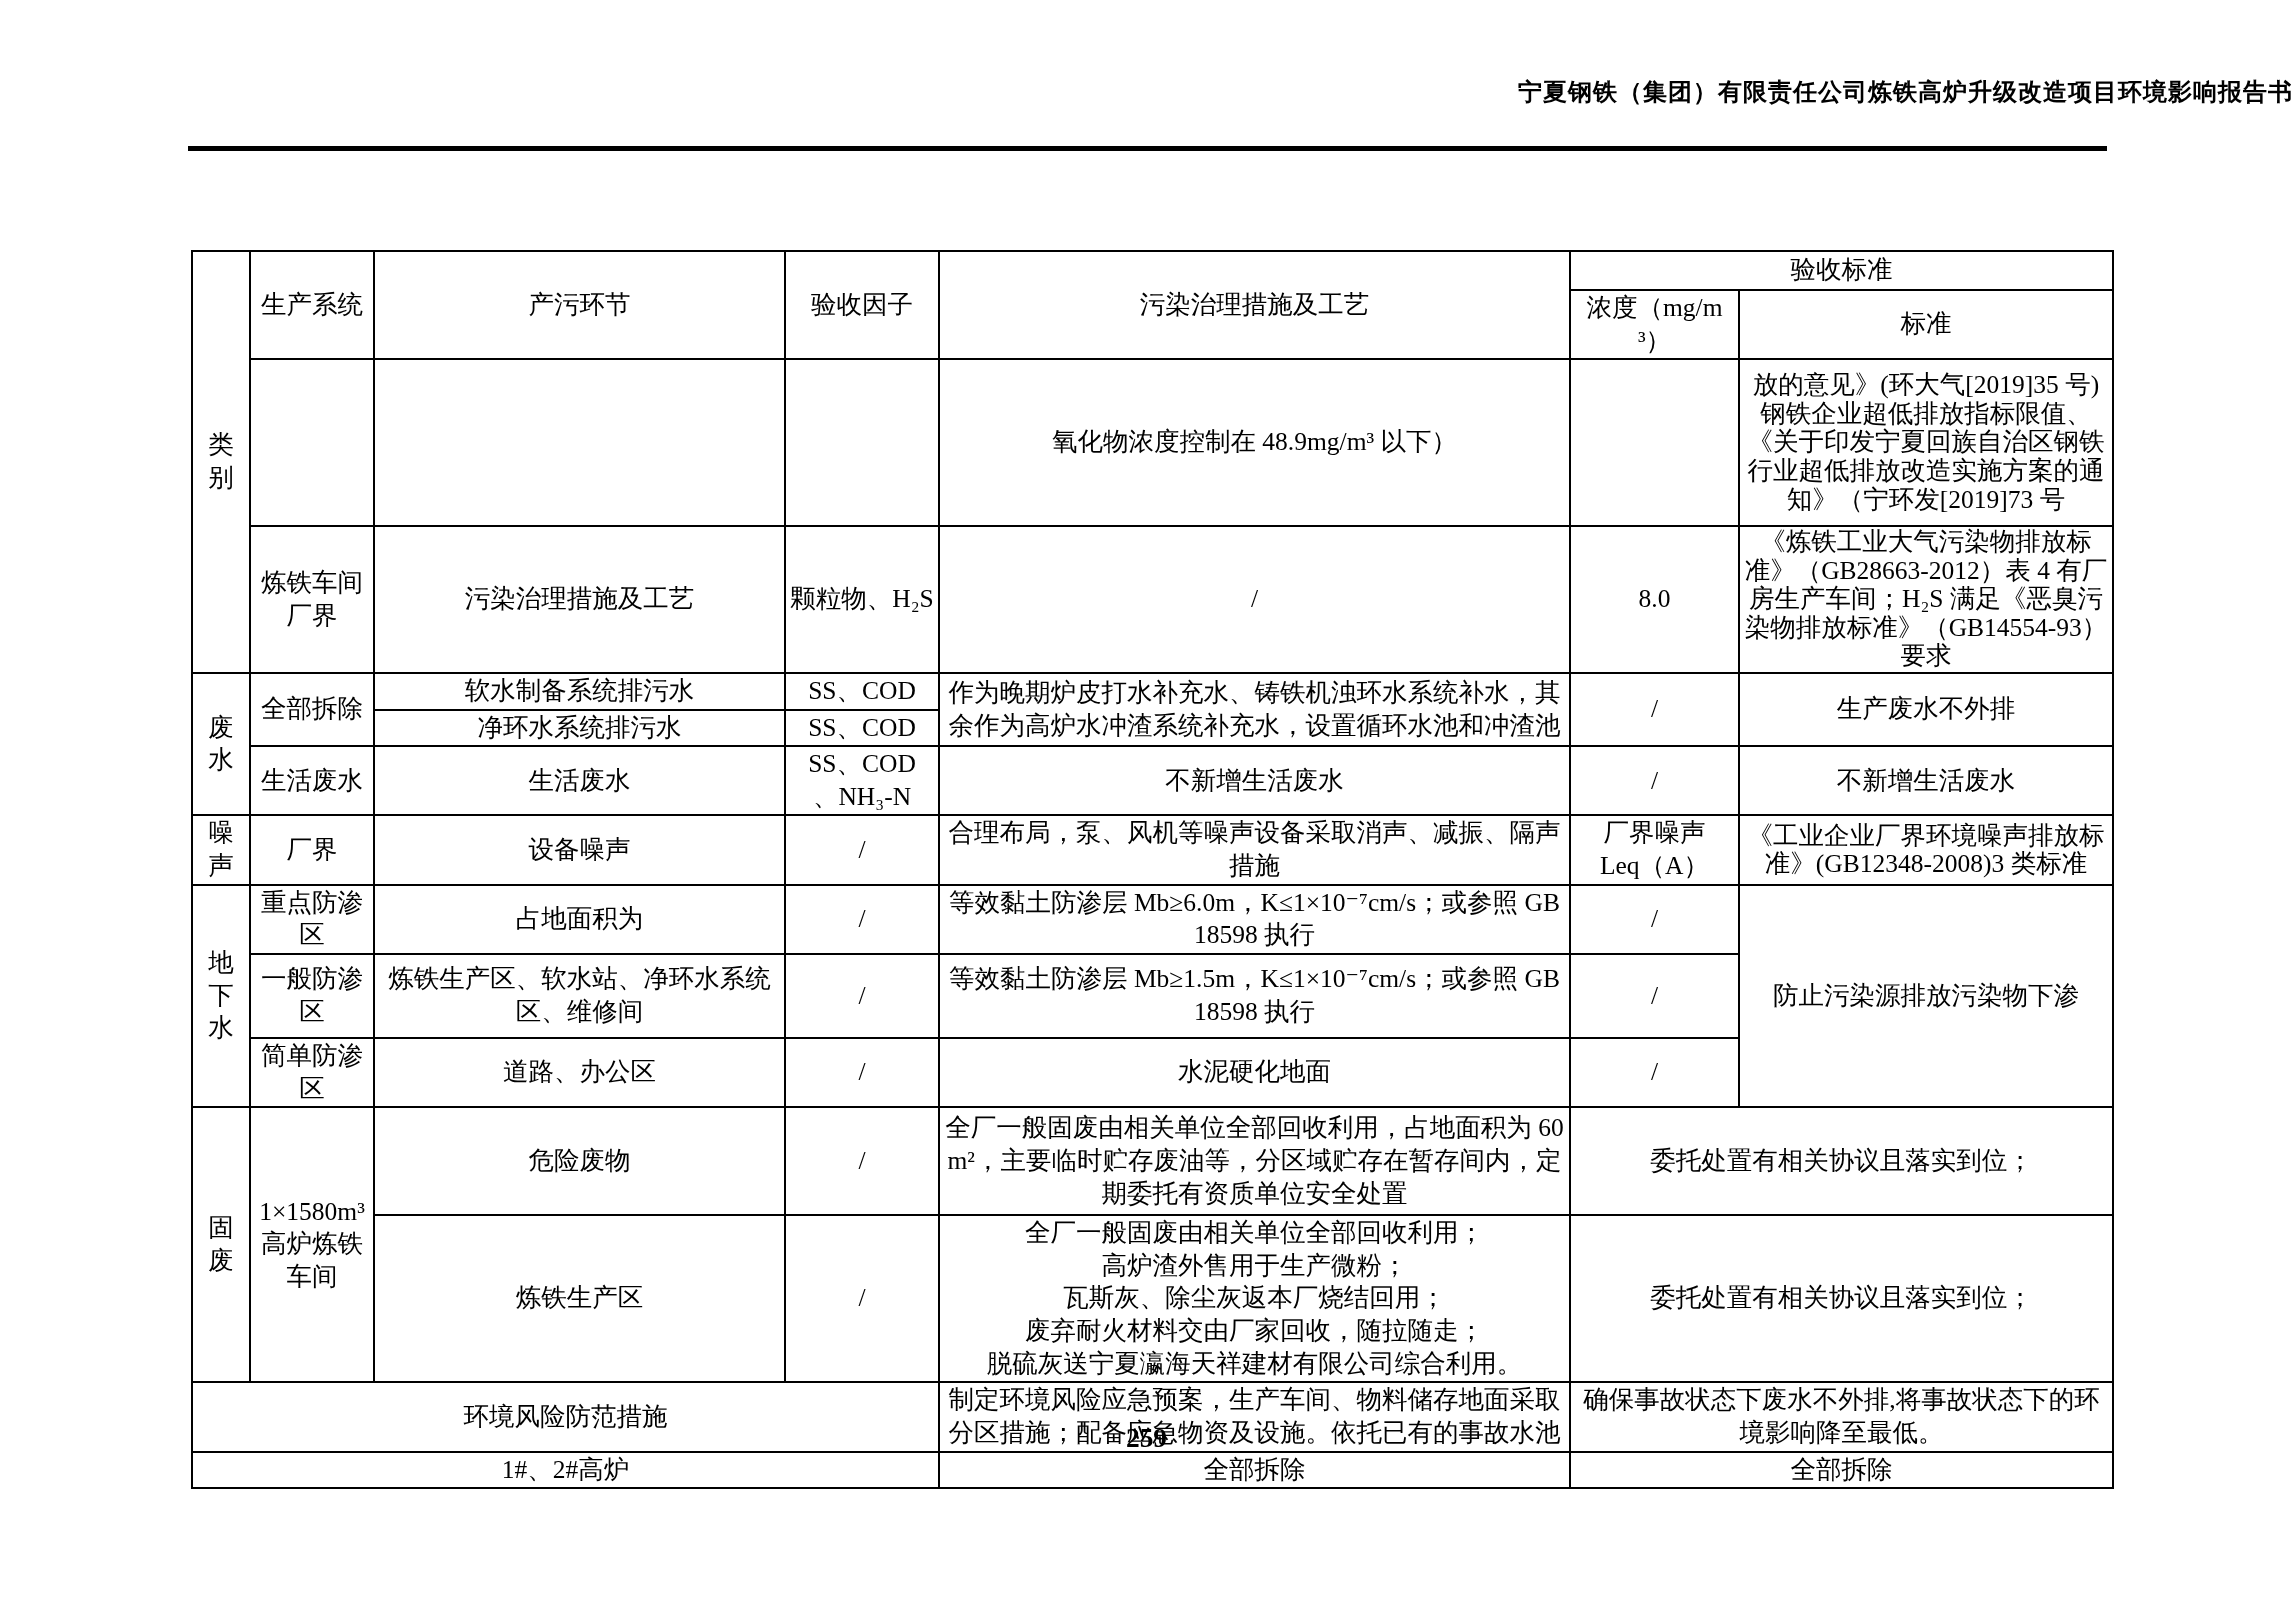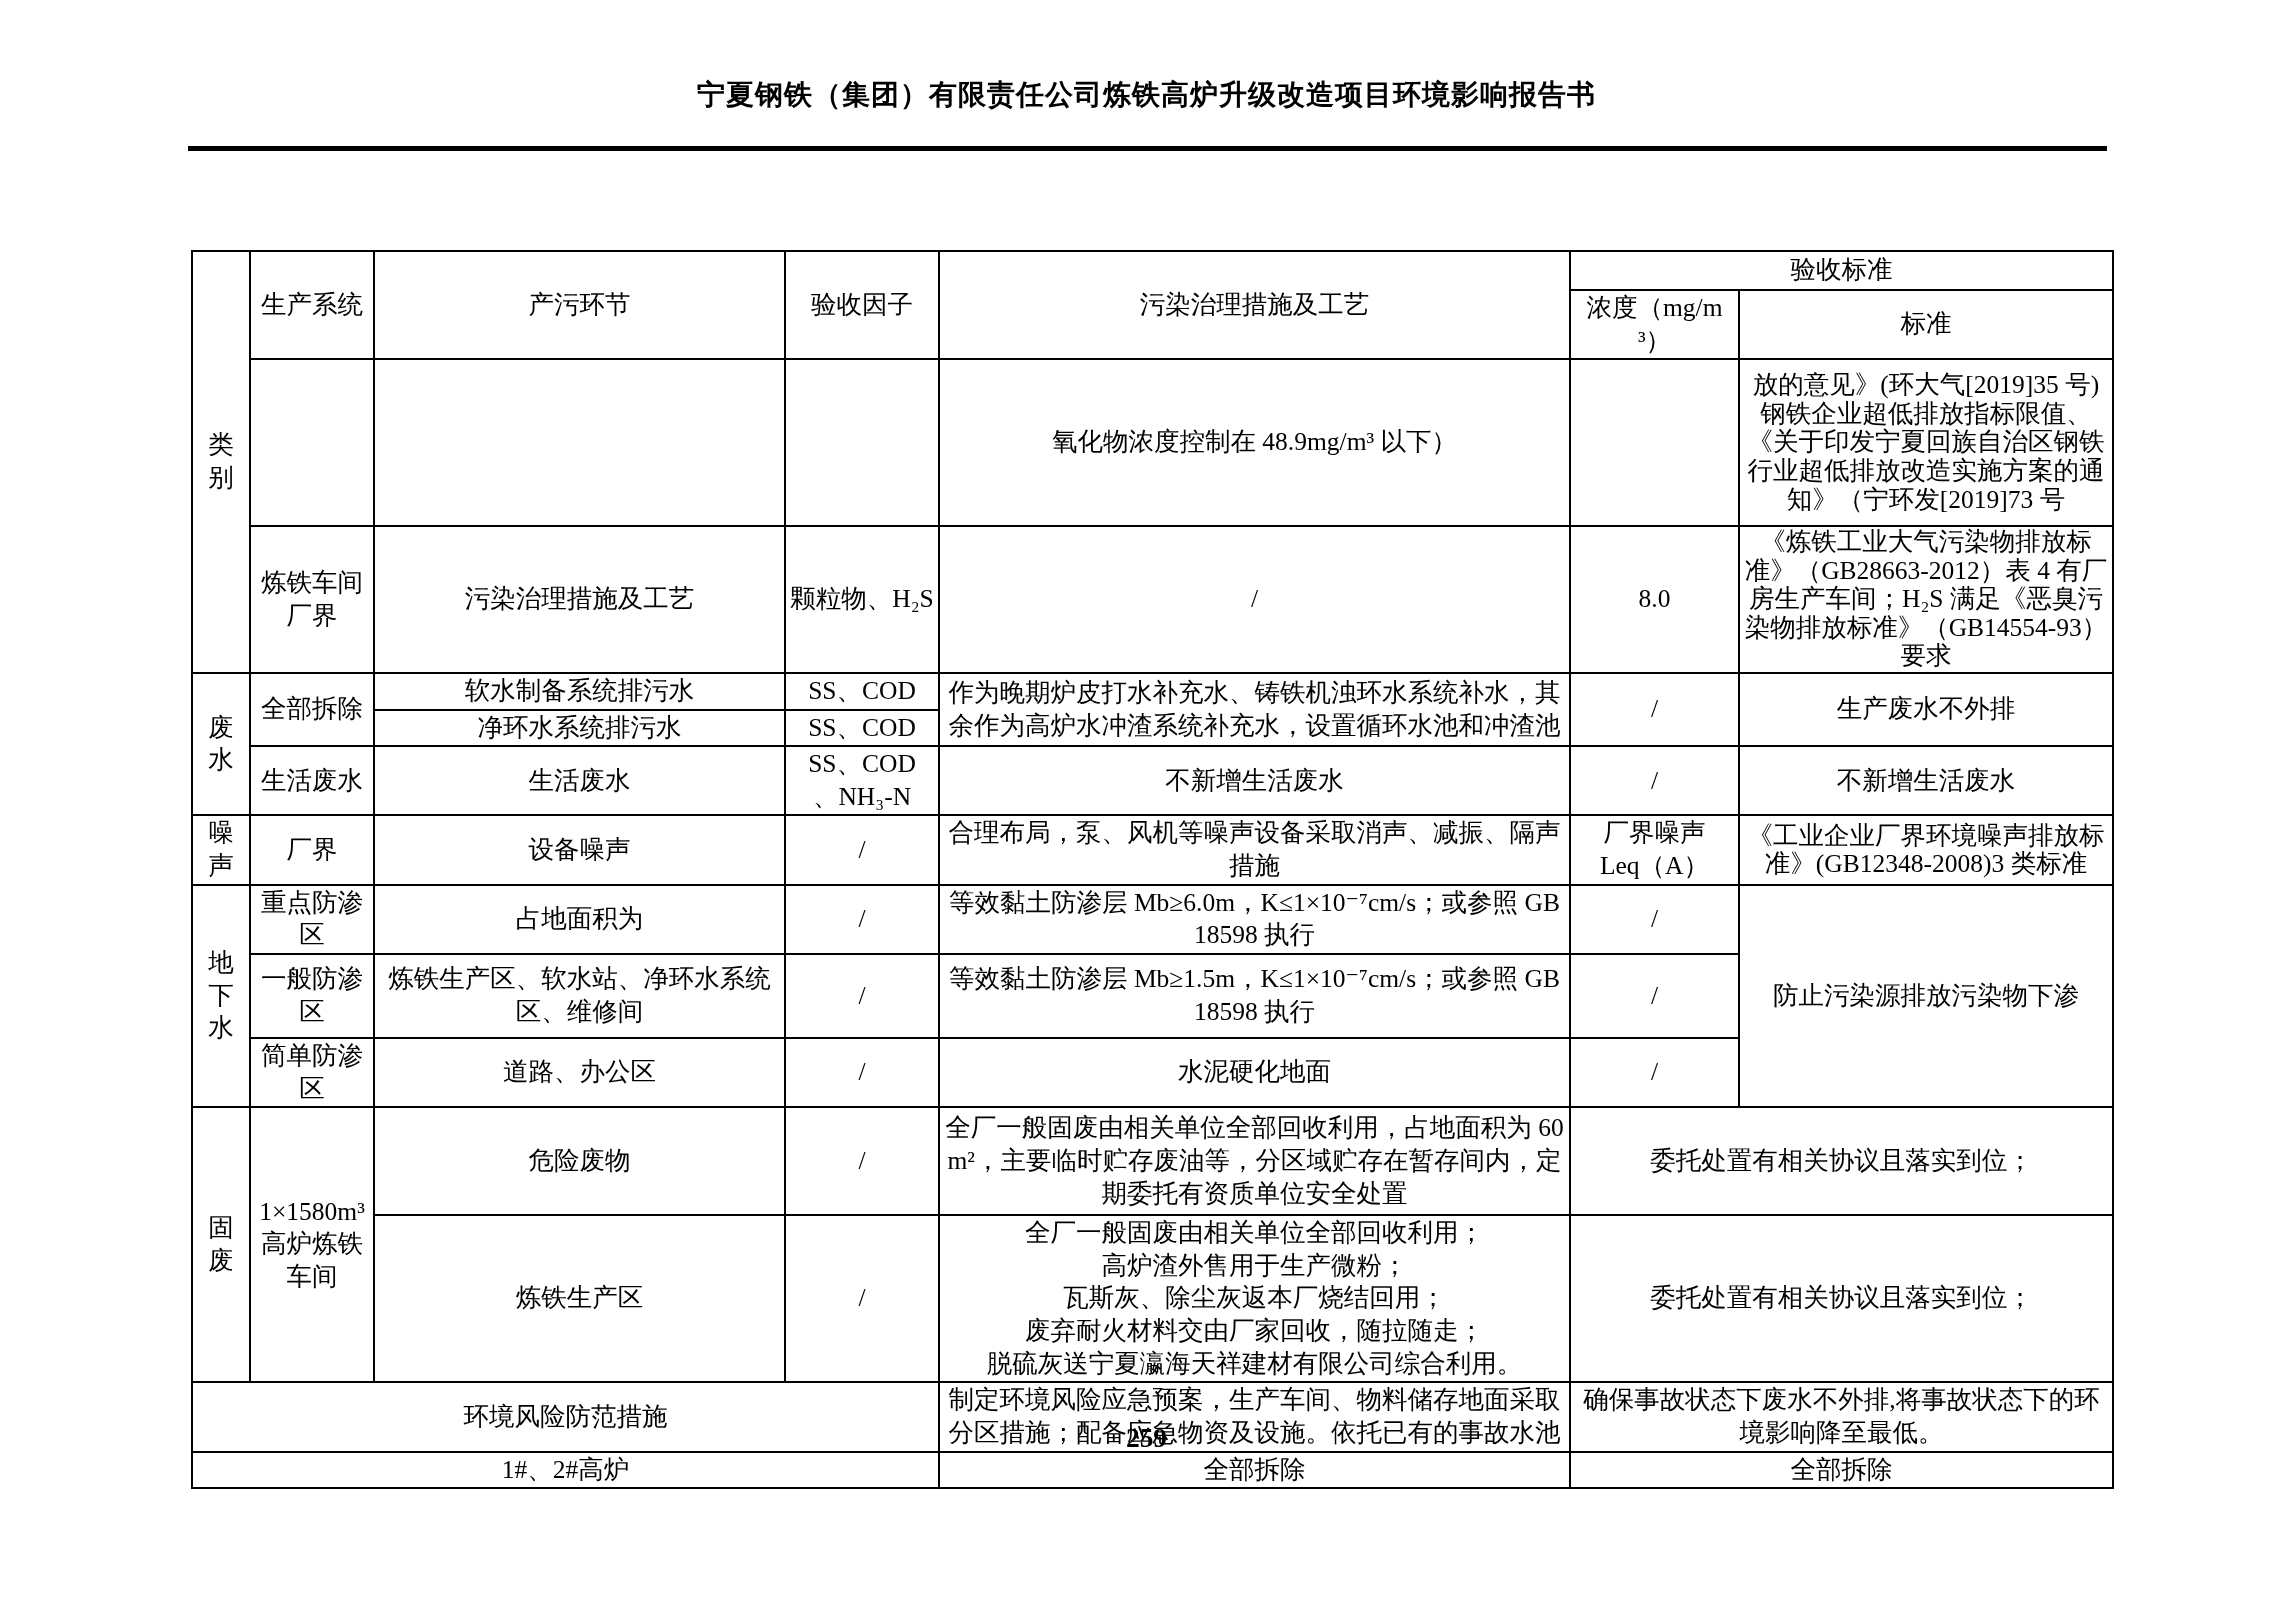--- a/index.html
+++ b/index.html
@@ -6,21 +6,21 @@
   .page{
     position:relative;
     width:2293px;height:1621px;
     background:#ffffff;
     font-family:"Liberation Serif","DejaVu Serif",serif;
     color:#000;
     overflow:hidden;
   }
   .doc-title{
     position:absolute;top:76px;left:0;width:100%;
-    text-align:center;font-size:28px;font-weight:bold;letter-spacing:1px;
+    text-align:right;font-size:24px;font-weight:bold;letter-spacing:1px;
   }
   .title-rule{
     position:absolute;top:146px;left:188px;width:1919px;height:4.9px;background:#000;
   }
   table.t{
     position:absolute;left:191px;top:250px;
     border-collapse:collapse;table-layout:fixed;
     width:1921px;
     font-size:25.5px;line-height:1.28;
   }

